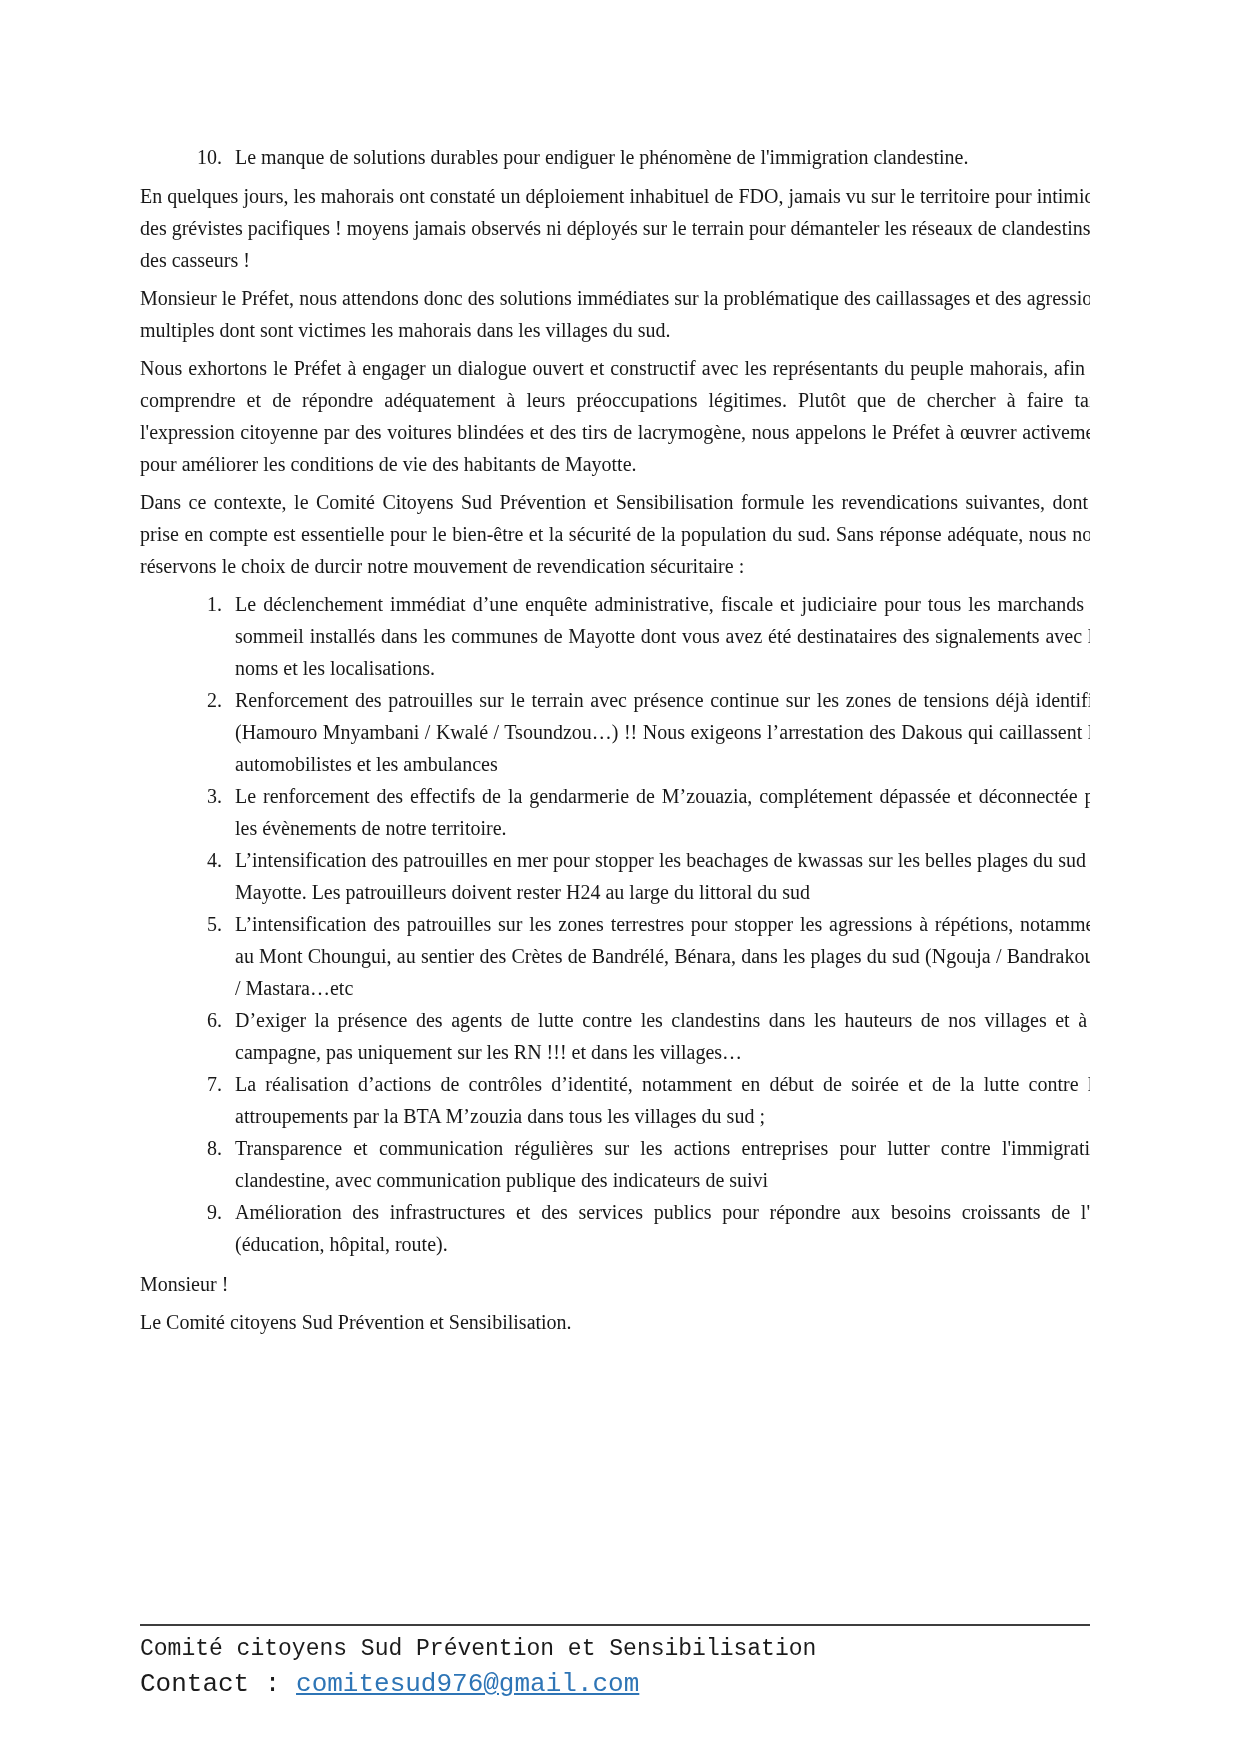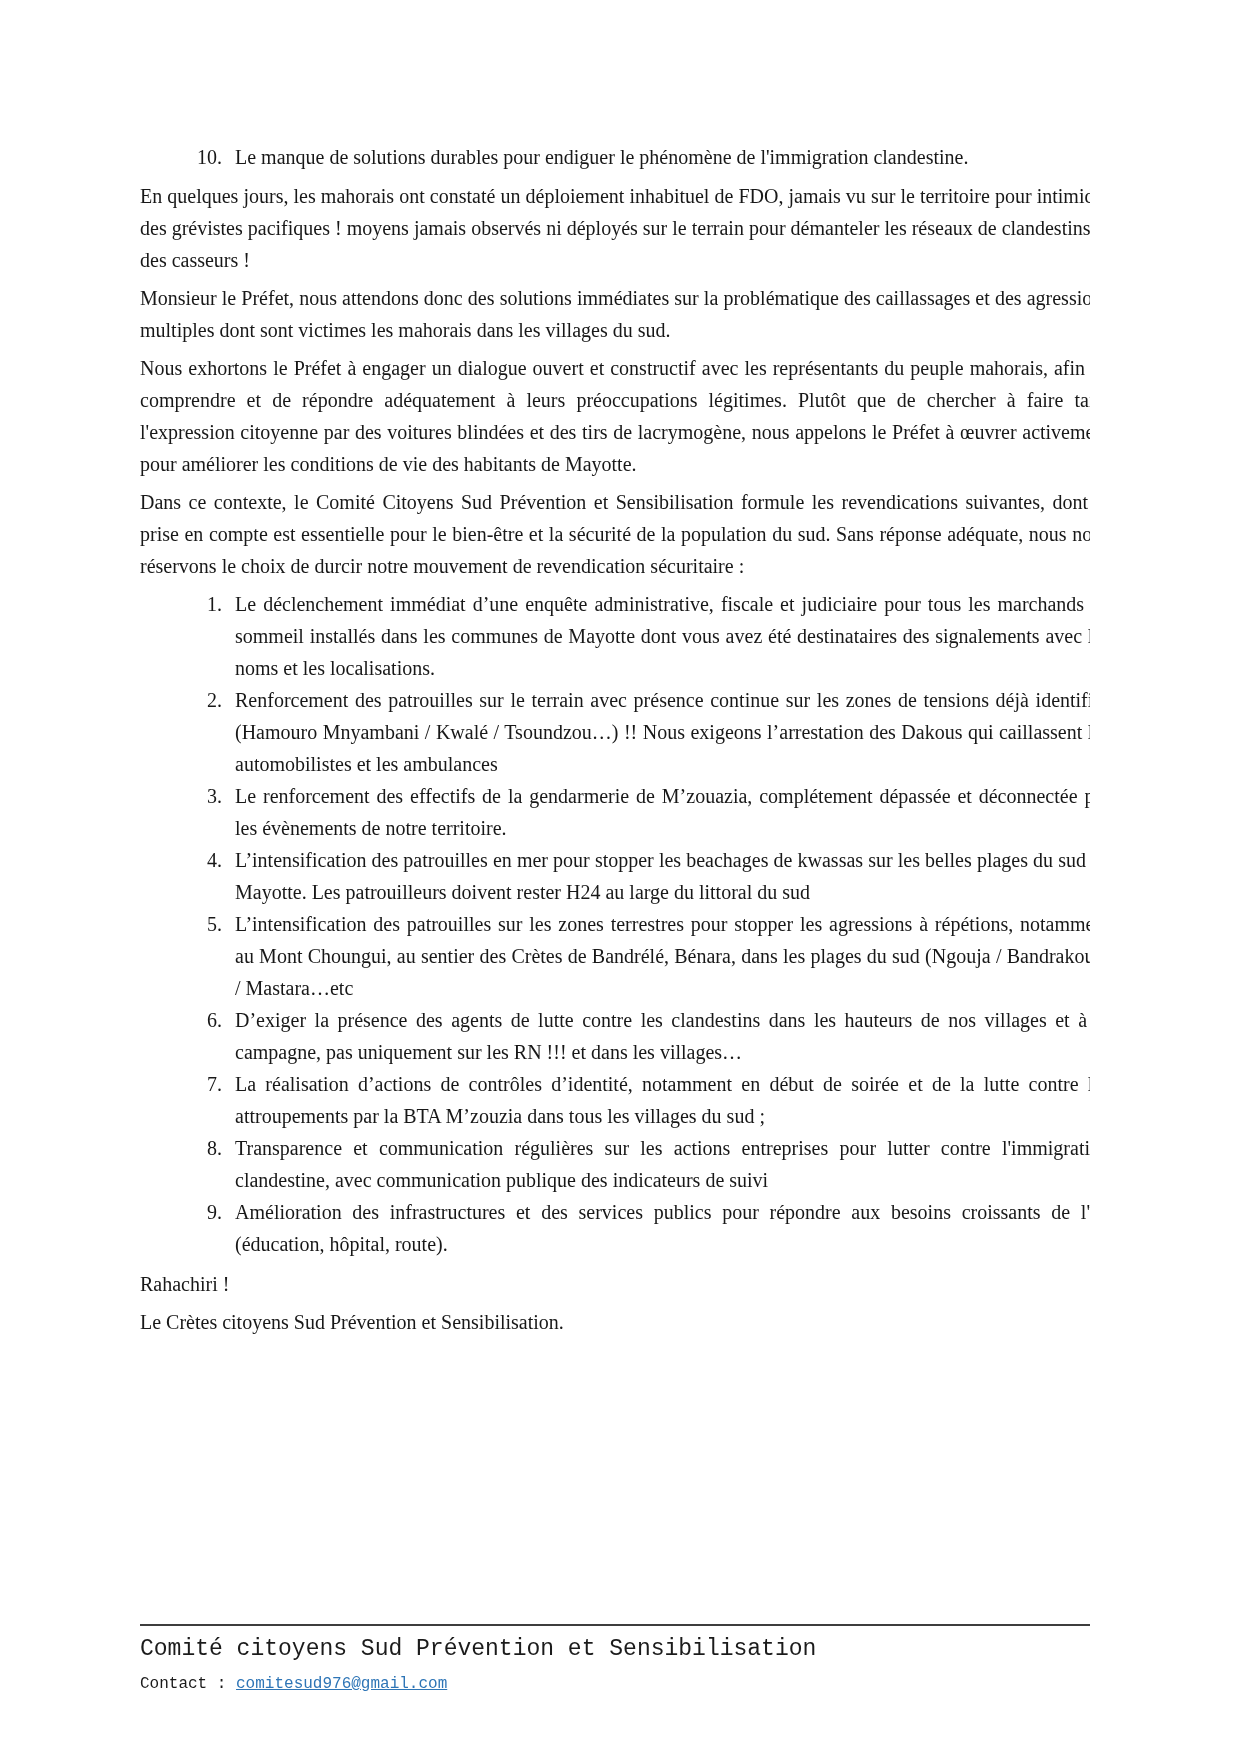--- a/index.html
+++ b/index.html
@@ -42,21 +42,21 @@
     width: 972px;
     font-family: Liberation Mono, monospace;
     color: #1b1b1b;
   }
   .sep {
     border: none;
     border-top: 2px solid #3d3d3d;
     margin: 0 0 8px 0;
   }
   .org { font-size: 23px; line-height: 30px; margin-bottom: 6px; }
-  .contact { font-size: 16px; line-height: 28px; }
+  .contact { font-size: 26px; line-height: 28px; }
   .email { text-decoration: underline; }
 </style>
 </head>
 <body>
 
 <div class="page">
 
   <div class="content">
 
     <div class="li continued">
@@ -101,22 +101,22 @@
       <li class="li">
         <span class="num">8.</span>
         <span>Transparence et communication régulières sur les actions entreprises pour lutter contre l'immigration clandestine, avec communication publique des indicateurs de suivi</span>
       </li>
       <li class="li">
         <span class="num">9.</span>
         <span>Amélioration des infrastructures et des services publics pour répondre aux besoins croissants de l'île (éducation, hôpital, route).</span>
       </li>
     </ol>
 
-    <p class="para">Rahachiri !</p>
-    <p class="para">Le Crètes citoyens Sud Prévention et Sensibilisation.</p>
+    <p class="para">Monsieur !</p>
+    <p class="para">Le Comité citoyens Sud Prévention et Sensibilisation.</p>
 
   </div>
 
   <div class="footer">
     <hr class="sep">
     <div class="org">Comité citoyens Sud Prévention et Sensibilisation</div>
     <div class="contact"><span>Contact : </span><a href="#" class="email" style="color: rgb(46, 117, 182);">comitesud976@gmail.com</a></div>
   </div>
 
 </div>

